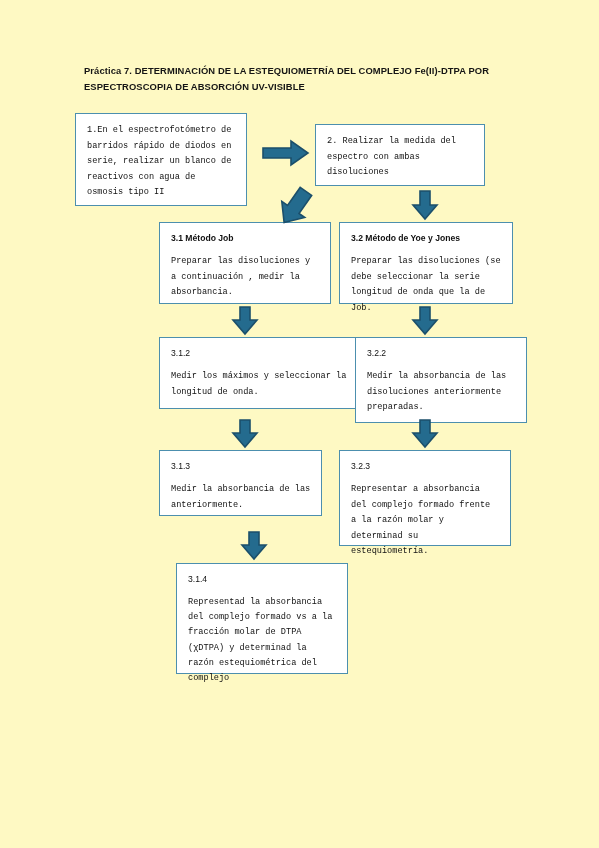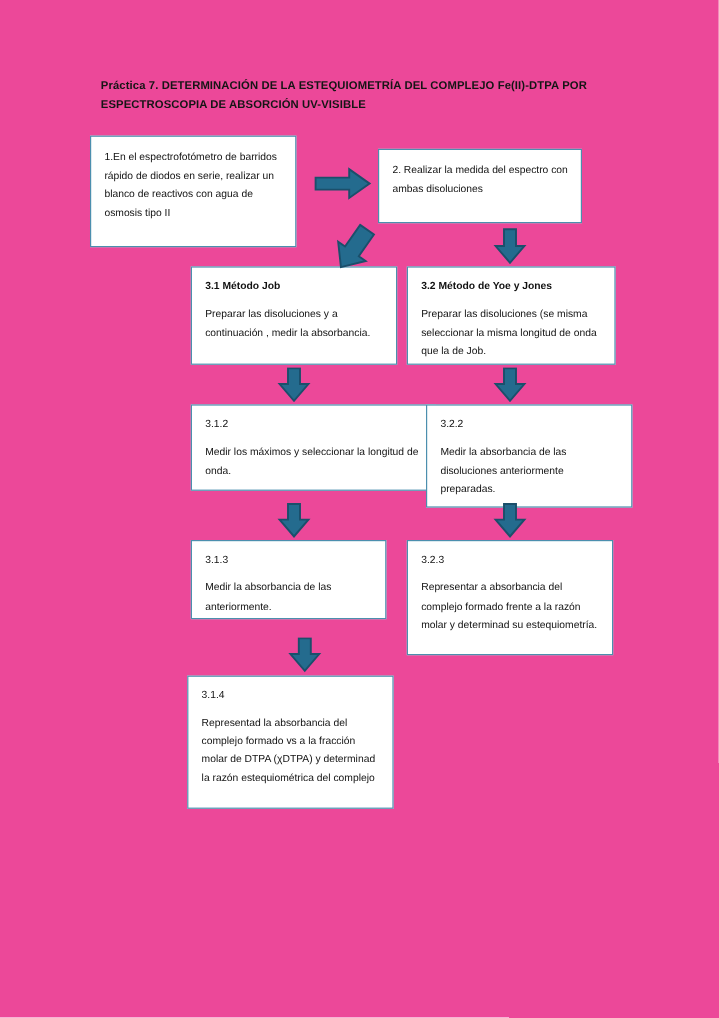--- a/index.html
+++ b/index.html
@@ -12,21 +12,21 @@
     height: 848px;
     position: relative;
     overflow: hidden;
     font-family: "Liberation Sans", sans-serif;
     color: #111111;
   }
 
   #page {
     position: absolute;
     inset: 0;
-    background: #ec4899;
+    background: #fef9c3;
   }
 
   
   .doc-title {
     position: absolute;
     left: 84px;
     top: 63px;
     width: 440px;
     font-size: 9.4px;
     font-weight: bold;
@@ -55,20 +55,21 @@
     font-weight: normal;
     line-height: 13px;
     margin: 0 0 9px 0;
     color: #111111;
   }
   .node-body {
     font-size: 8.6px;
     line-height: 15.5px;
     margin: 0;
     color: #111111;
+    font-family: Liberation Mono, monospace;
   }
   .node-body.tight { line-height: 15.2px; }
 
   
   .arrow {
     position: absolute;
     line-height: 0;
   }
   .arrow svg { display: block; }
 
@@ -89,21 +90,21 @@
     <p class="node-body">2. Realizar la medida del espectro con ambas disoluciones</p>
   </div>
 
   <div class="node" style="left:159px; top:222px; width:172px; height:82px;">
     <p class="node-head">3.1 Método Job</p>
     <p class="node-body">Preparar las disoluciones y a continuación , medir la absorbancia.</p>
   </div>
 
   <div class="node" style="left:339px; top:222px; width:174px; height:82px;">
     <p class="node-head">3.2 Método de Yoe y Jones</p>
-    <p class="node-body">Preparar las disoluciones (se misma seleccionar la misma longitud de onda que la de Job.</p>
+    <p class="node-body">Preparar las disoluciones (se debe seleccionar la serie longitud de onda que la de Job.</p>
   </div>
 
   <div class="node" style="left:159px; top:337px; width:204px; height:72px;">
     <p class="node-num">3.1.2</p>
     <p class="node-body">Medir los máximos y seleccionar la longitud de onda.</p>
   </div>
 
   <div class="node" style="left:339px; top:337px; width:172px; height:86px;margin-left:16px;">
     <p class="node-num">3.2.2</p>
     <p class="node-body">Medir la absorbancia de las disoluciones anteriormente preparadas.</p>
@@ -112,21 +113,21 @@
   <div class="node" style="left:159px; top:450px; width:163px; height:66px;">
     <p class="node-num">3.1.3</p>
     <p class="node-body">Medir la absorbancia de las anteriormente.</p>
   </div>
 
   <div class="node" style="left:339px; top:450px; width:172px; height:96px;">
     <p class="node-num">3.2.3</p>
     <p class="node-body">Representar a absorbancia del complejo formado frente a la razón molar y determinad su estequiometría.</p>
   </div>
 
-  <div class="node" style="left:156px; top:563px; width:172px; height:111px;">
+  <div class="node" style="left:176px; top:563px; width:172px; height:111px;">
     <p class="node-num">3.1.4</p>
     <p class="node-body tight">Representad la absorbancia del complejo formado vs a la fracción molar de DTPA (χDTPA) y determinad la razón estequiométrica del complejo</p>
   </div>
 
   <div class="arrow" style="left:261px; top:138px; width:50px; height:30px;">
     <svg width="50" height="30" viewBox="0 0 50 30">
       <polygon class="arrow-fill" points="2,10 30,10 30,3 47,15 30,27 30,20 2,20"></polygon>
     </svg>
   </div>
 

